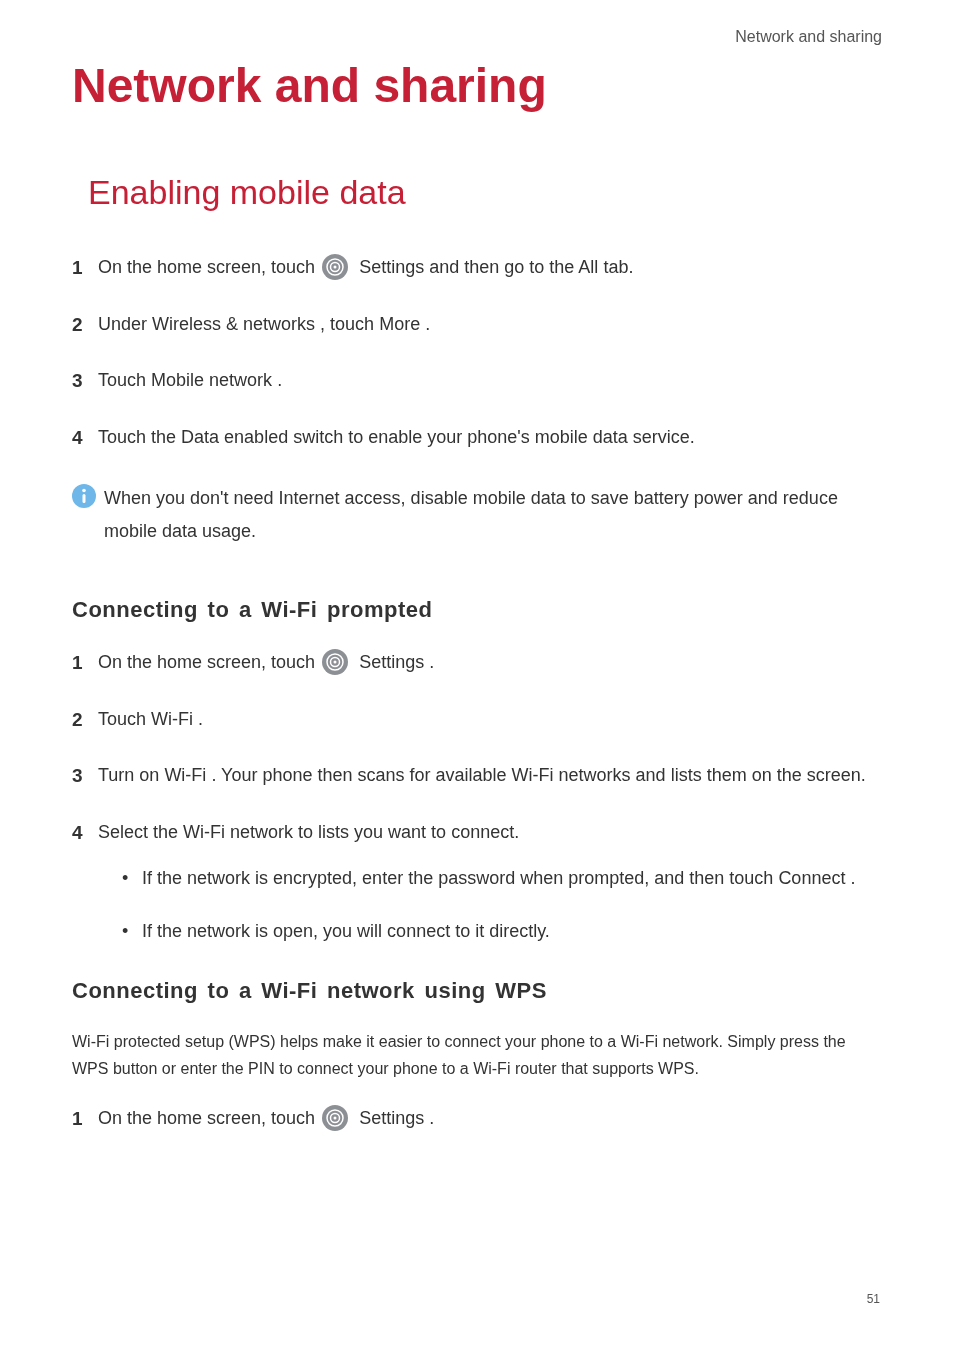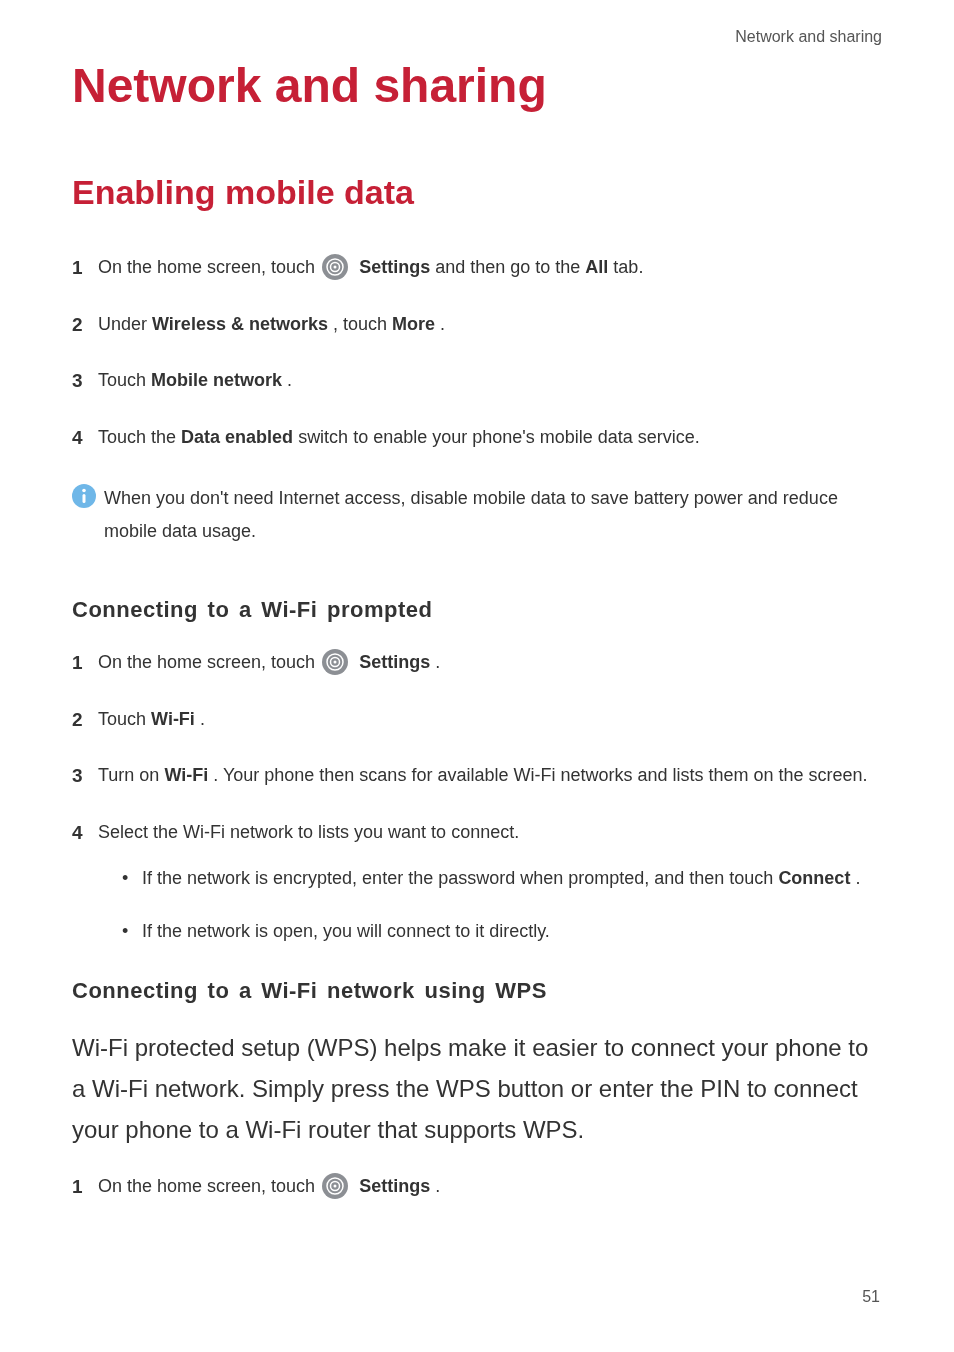--- a/index.html
+++ b/index.html
@@ -26,23 +26,23 @@
     color: #555555;
   }
   h1.page-title {
     font-size: 48px;
     font-weight: 700;
     color: #c62036;
     margin: 28px 0 60px 0;
   }
   h2.section-title {
     font-size: 34px;
-    font-weight: 700;
+    font-weight: 400;
     color: #c62036;
-    margin: 0 0 40px 0;
+    margin: 0 0 40px 16px;
   }
   h3.subsection-title {
     font-size: 22px;
     font-weight: 700;
     color: #333333;
     margin: 0 0 24px 0;
     letter-spacing: 0.5px;
     word-spacing: 3px;
   }
   .steps {
@@ -60,27 +60,27 @@
   }
   .step-num {
     position: absolute;
     left: 0;
     top: 0;
     font-weight: 700;
     font-size: 19px;
     color: #333333;
   }
   .paragraph {
-    font-size: 24px;
+    font-size: 16px;
     line-height: 1.7;
     color: #333333;
     margin: 16px 0 20px 0;
   }
   .bold {
-    font-weight: 700;
+    font-weight: 400;
   }
   .settings-icon {
     display: inline-block;
     width: 26px;
     height: 26px;
     vertical-align: middle;
     margin: 0 6px 2px 2px;
   }
   .info-row {
     position: relative;
@@ -114,21 +114,21 @@
     position: absolute;
     left: 0;
     top: 0;
     font-size: 18px;
     color: #333333;
   }
   .page-number {
     position: absolute;
     bottom: 46px;
     right: 74px;
-    font-size: 16px;
+    font-size: 12px;
     color: #555555;
   }
 </style>
 </head>
 <body>
 
 <div class="page">
 
   <div class="header-label">Network and sharing</div>
 

